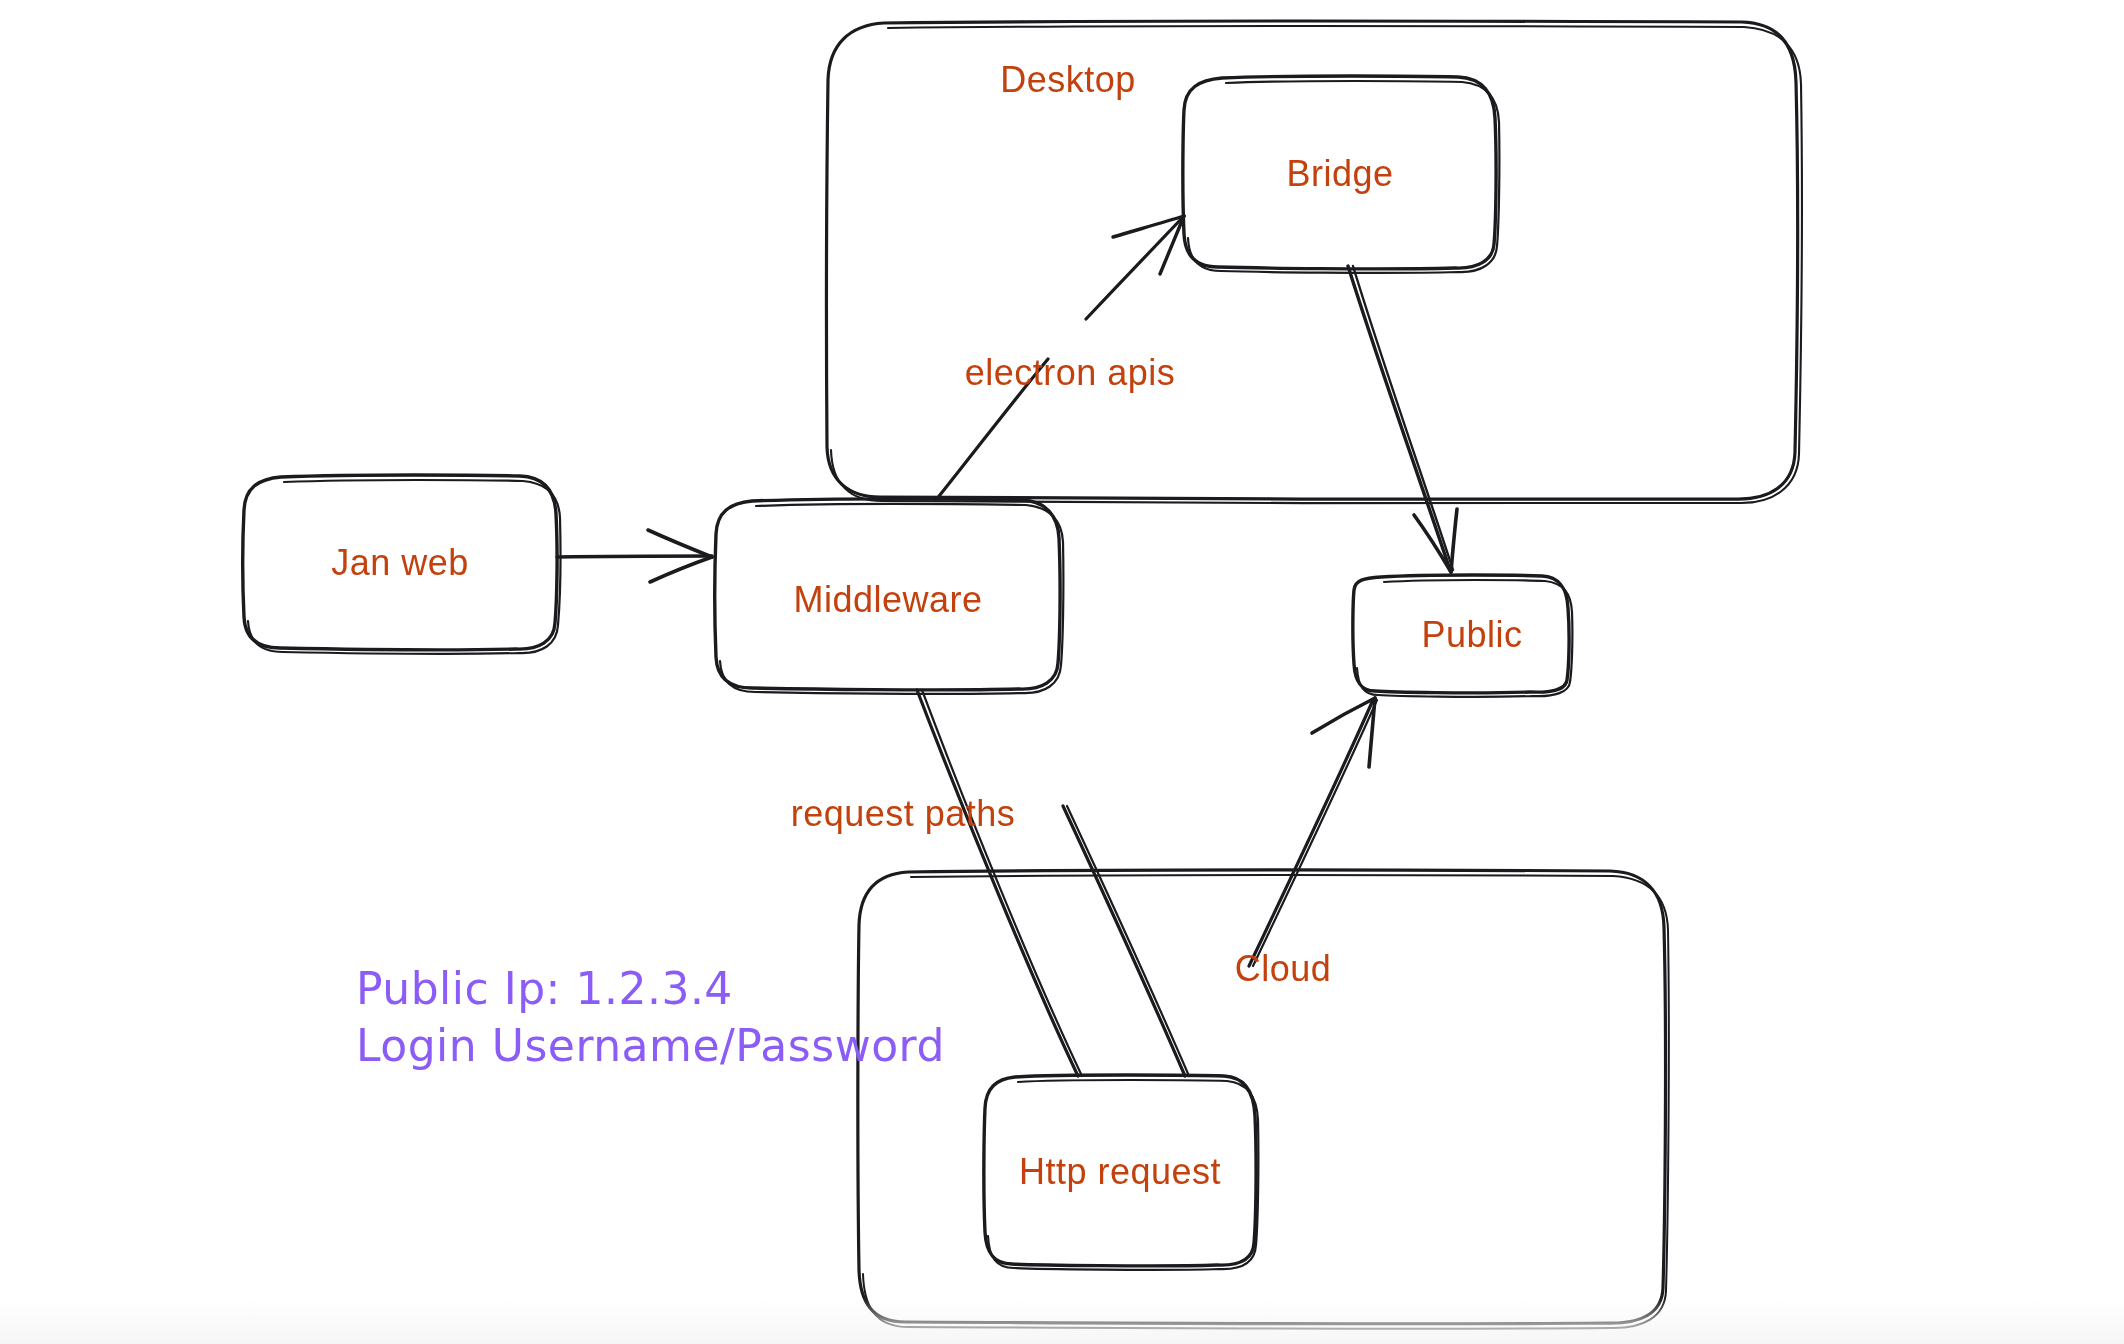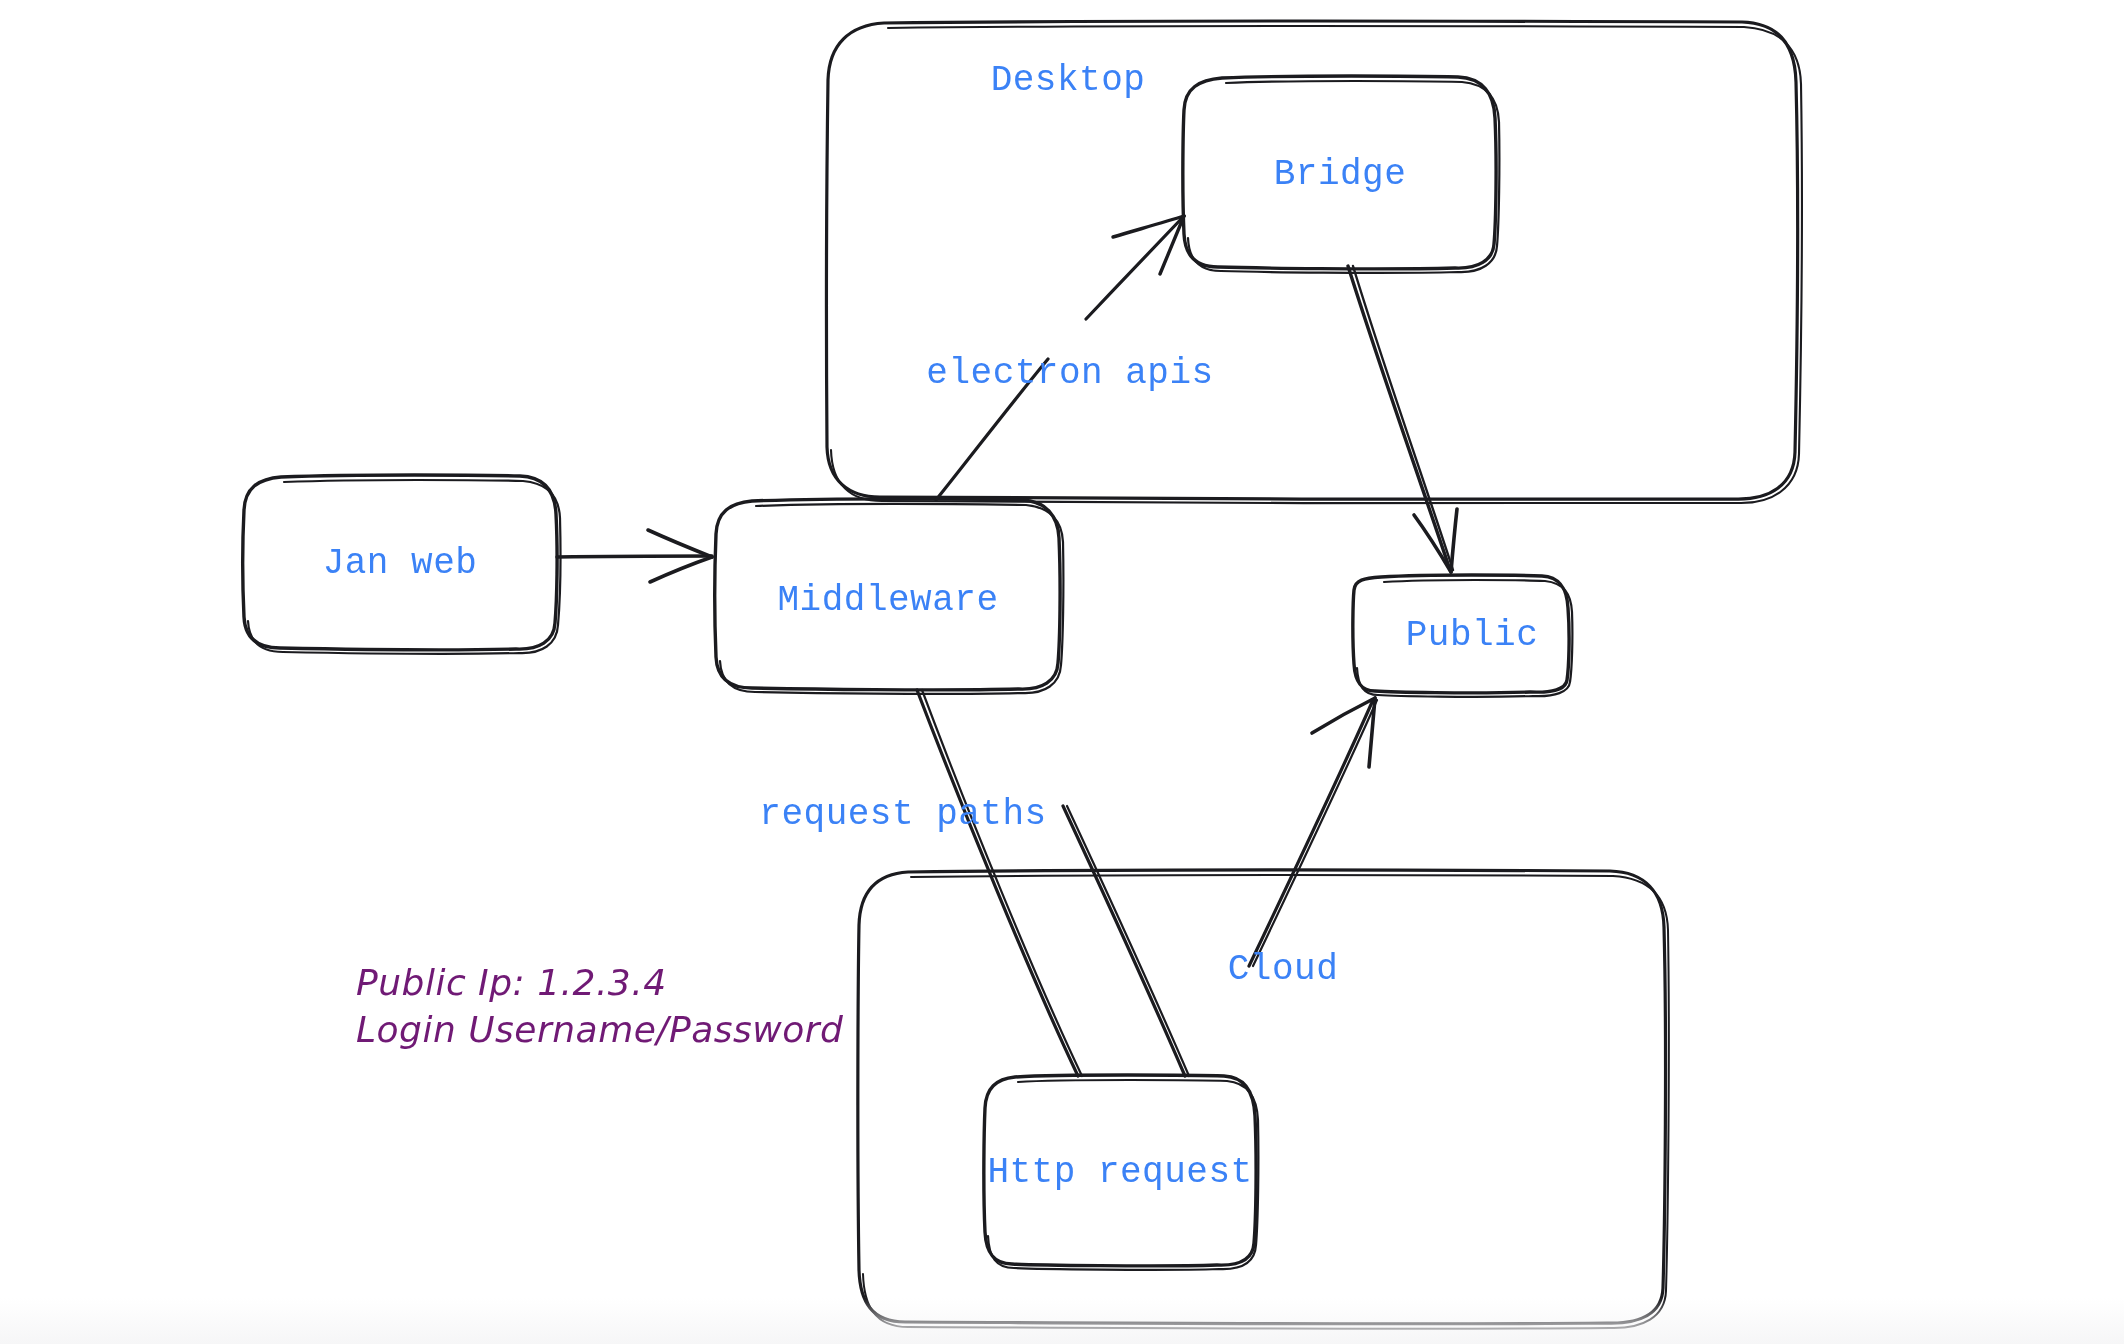--- a/index.html
+++ b/index.html
@@ -27,38 +27,37 @@
   }
   svg#sketch {
     position: absolute;
     top: 0;
     left: 0;
     width: 2124px;
     height: 1344px;
   }
   .label {
     position: absolute;
-    color: #3b82f6;
-    font-family: Liberation Mono, monospace;
+    color: #c2410c;
+    font-family: Liberation Sans, sans-serif;
     font-weight: 400;
     white-space: nowrap;
     letter-spacing: 0.5px;
     transform: translate(-50%, -50%);
   }
   .node-label { font-size: 36px; text-align: center; }
   .group-label { font-size: 36px; }
   .edge-label { font-size: 36px; }
   .note-block {
     position: absolute;
-    color: #701a75;
-    font-size: 36px;
+    color: #8b5cf6;
+    font-size: 44px;
     line-height: 1.30;
     letter-spacing: 0.5px;
     white-space: nowrap;
-    font-style: italic;
   }
 </style>
 </head>
 <body>
 
 <div id="canvas">
 
   <svg id="sketch" viewBox="0 0 2124 1344">
     <g fill="none" stroke="#1b1b1f" stroke-linecap="round" stroke-linejoin="round">
 

